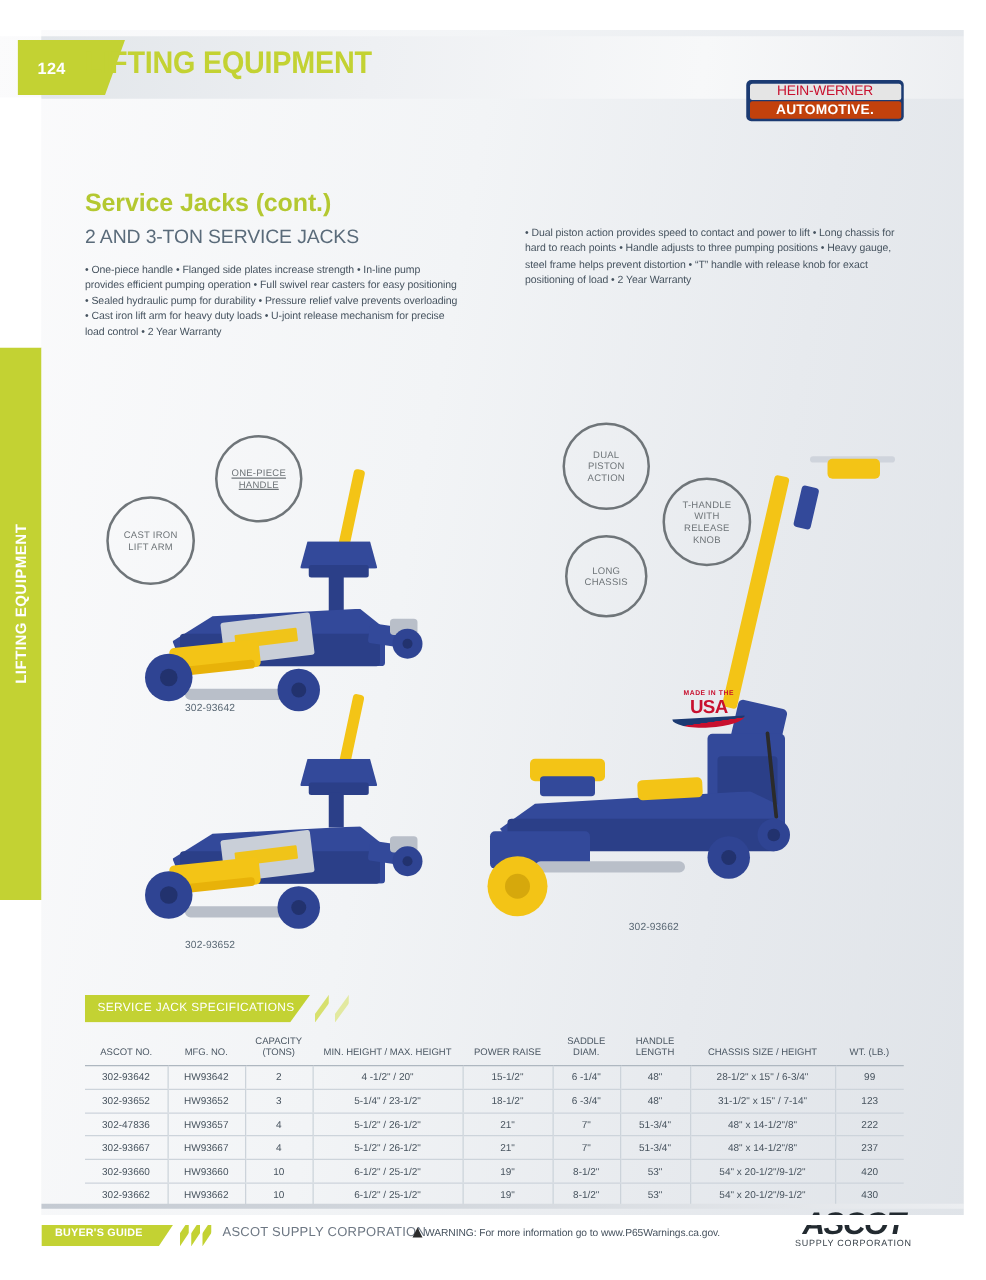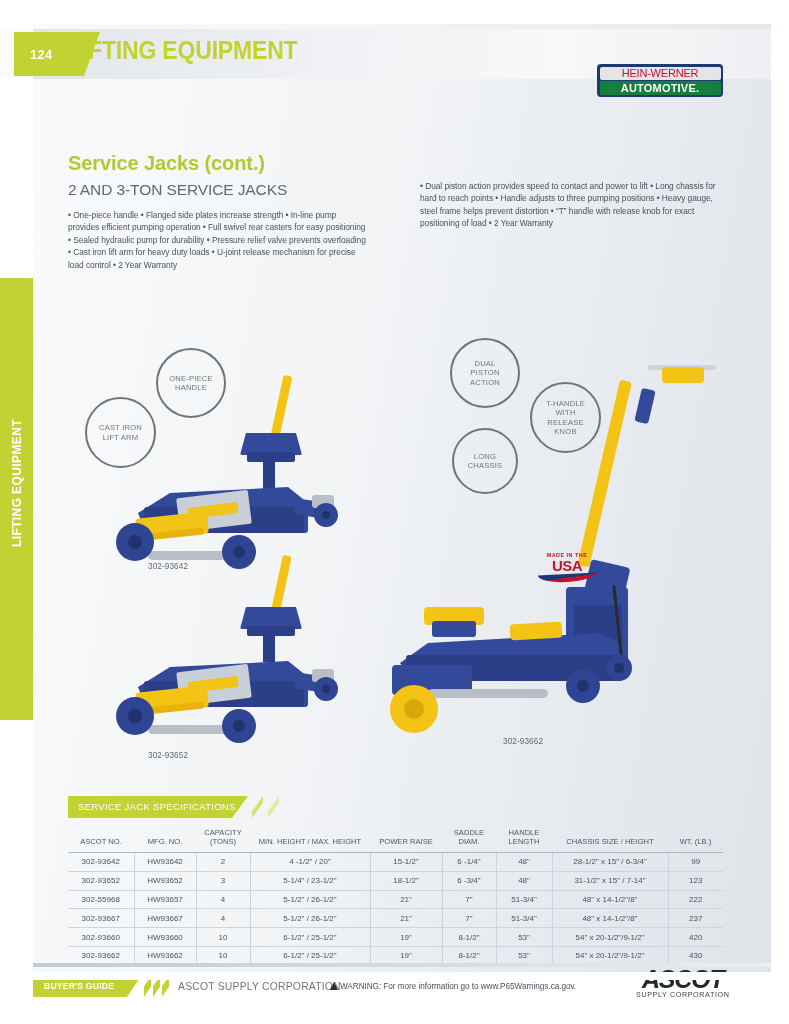--- a/index.html
+++ b/index.html
@@ -50,21 +50,21 @@
     position:absolute; left:597px; top:64px; width:126px; height:33px;
     background:#1b3a72; border-radius:4px; z-index:14;
     padding:2.5px; display:flex; flex-direction:column; gap:1.5px;
   }
   .hw-row1 {
     flex:1; background:#e5e5e5; border-radius:2px;
     display:flex; align-items:center; justify-content:center;
     color:#c8102e; font-size:11px; font-weight:400; letter-spacing:-0.2px;
   }
   .hw-row2 {
-    flex:1; background:#15803d; border-radius:2px;
+    flex:1; background:#c2410c; border-radius:2px;
     display:flex; align-items:center; justify-content:center;
     color:#ffffff; font-size:11px; font-weight:700; letter-spacing:0.2px;
   }
 
   
   .side-tab {
     position:absolute; left:0px; top:278px; width:33px; height:442px;
     background:#c3d233; z-index:30;
   }
   .side-tab-label {
@@ -95,21 +95,21 @@
   }
 
   
   .callout {
     position:absolute; border:2.5px solid #6f7579; border-radius:50%;
     display:flex; align-items:center; justify-content:center; text-align:center;
     color:#6f7579; font-size:7.6px; line-height:9.4px; letter-spacing:0.2px;
     z-index:22; background: transparent;
   }
   #callout-cast-iron { left:85px;  top:397px; width:71px; height:71px; }
-  #callout-one-piece { left:156px; top:348px; width:70px; height:70px; }
+  #callout-one-piece { left:172px; top:348px; width:70px; height:70px;text-decoration:underline; }
   #callout-dual      { left:450px; top:338px; width:70px; height:70px; }
   #callout-long      { left:452px; top:428px; width:66px; height:66px; }
   #callout-thandle   { left:530px; top:382px; width:71px; height:71px; }
 
   
   .jack { position:absolute; z-index:18; }
   .jk-body  { position:absolute; background:#33499a; }
   .jk-body2 { position:absolute; background:#2b3f88; }
   .jk-yel   { position:absolute; background:#f3c416; }
   .jk-yel2  { position:absolute; background:#e8b209; }
@@ -398,21 +398,21 @@
           <td>HW93652</td>
           <td>3</td>
           <td>5-1/4" / 23-1/2"</td>
           <td>18-1/2"</td>
           <td>6 -3/4"</td>
           <td>48"</td>
           <td>31-1/2" x 15" / 7-14"</td>
           <td>123</td>
         </tr>
         <tr>
-          <td>302-55968</td>
+          <td>302-47836</td>
           <td>HW93657</td>
           <td>4</td>
           <td>5-1/2" / 26-1/2"</td>
           <td>21"</td>
           <td>7"</td>
           <td>51-3/4"</td>
           <td>48" x 14-1/2"/8"</td>
           <td>222</td>
         </tr>
         <tr>

